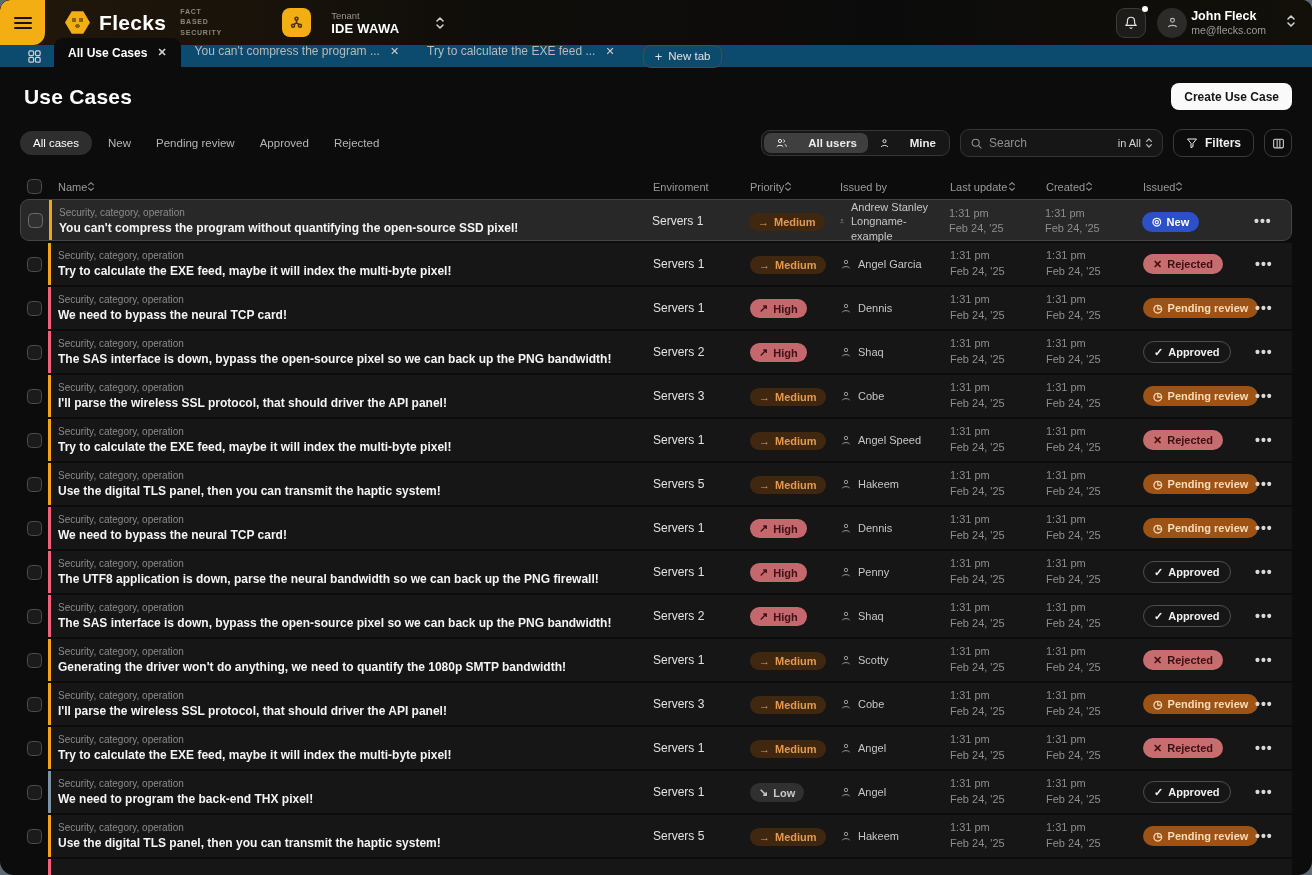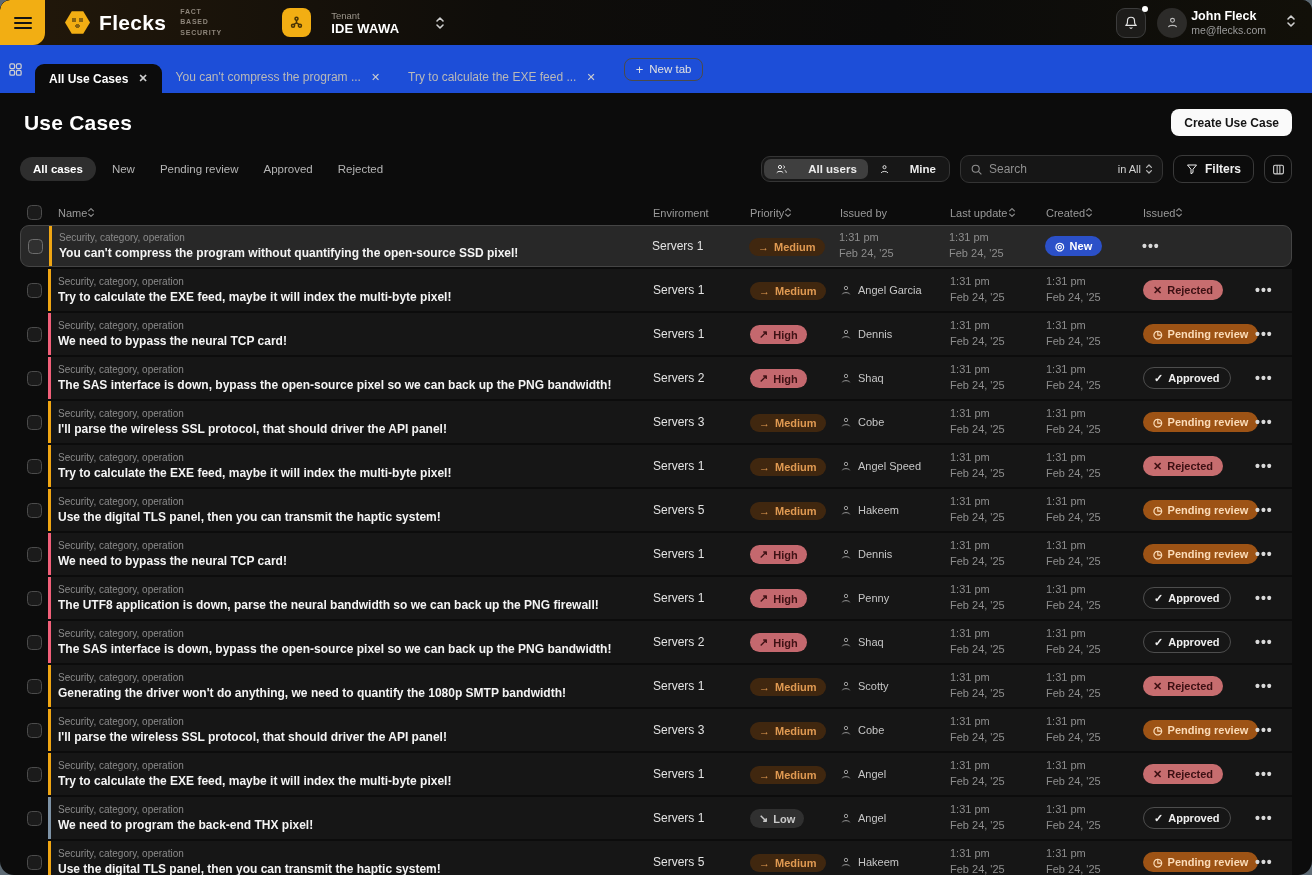--- a/index.html
+++ b/index.html
@@ -37,42 +37,42 @@
           background:#1d1c1a; display:flex; align-items:center; justify-content:center; cursor:pointer; }
   .bell .dot { position:absolute; top:-3px; right:-3px; width:6px; height:6px; background:#fff; border-radius:50%; }
   .account { display:flex; align-items:center; gap:4px; cursor:pointer; }
   .avatar { width:30px; height:30px; border-radius:50%; background:#2c2b29;
             display:flex; align-items:center; justify-content:center; }
   .acct-name { font-size:12.5px; font-weight:800; color:#fff; }
   .acct-email { font-size:10.5px; color:#9b9b9b; margin-top:1px; }
   .acct-chev { margin-left:16px; }
 
   
-  .tabbar { height:48px; background:#1d4ed8; display:flex; align-items:flex-end; padding-left:8px; }
+  .tabbar { height:22px; background:#0c4a6e; display:flex; align-items:flex-end; padding-left:27px; }
   .apps-ic { align-self:center; margin-right:12px; display:flex; cursor:pointer; }
   .tab { display:flex; align-items:center; gap:10px; color:#b9b9b9; font-size:12px;
          padding:0 14px; height:32px; cursor:pointer; white-space:nowrap; }
   .tab.active { height:29px; background:#0c0c0c; border-radius:9px 9px 0 0; color:#fff; font-weight:700; }
   .tab .x { font-size:11px; color:#cfcfcf; }
   .newtab { align-self:center; display:flex; align-items:center; gap:6px; border:1px solid #4b4b4b;
             border-radius:8px; height:23px; padding:0 11px; color:#e0e0e0; font-size:11.5px;
             margin-left:14px; background:transparent; cursor:pointer; }
   .newtab .plus { font-size:13px; color:#e0e0e0; }
 
   
   .content { padding:0 20px; }
   .page-head { display:flex; align-items:center; justify-content:space-between; margin-top:16px; }
   h1 { font-size:21px; color:#fff; font-weight:700; margin-left:4px; letter-spacing:.2px; }
   .create-btn { background:#fafafa; color:#151515; border:none; border-radius:8px; height:27px;
                 padding:0 13px; font-size:12px; font-weight:700; cursor:pointer; }
 
   .toolbar { display:flex; align-items:center; margin-top:19px; }
   .chips { display:flex; align-items:center; gap:7px; }
   .chip { font-size:11.5px; color:#b5b5b5; padding:6px 9px; border-radius:15px; cursor:pointer; white-space:nowrap; }
-  .chip.active { background:#2e2e2e; color:#fff; font-weight:700; padding:6px 13px; }
+  .chip.active { background:#2e2e2e; color:#fff; font-weight:400; padding:6px 13px; }
   .rctl { margin-left:auto; display:flex; align-items:center; gap:10px; }
   .toggle { display:flex; align-items:center; background:#171717; border:1px solid #353535;
             border-radius:9px; padding:2px; }
   .seg { display:flex; align-items:center; gap:20px; font-size:11.5px; color:#ececec;
          padding:4px 11px; border-radius:7px; font-weight:700; cursor:pointer; white-space:nowrap; }
   .seg.active { background:#3f3f3f; }
   .search { display:flex; align-items:center; width:203px; height:28px; border:1px solid #343434;
             background:#161616; border-radius:9px; padding:0 9px; }
   .search input { flex:1; background:transparent; border:none; outline:none; color:#bef264;
                   font-size:12px; margin-left:6px; min-width:0; font-family:inherit; }
@@ -340,20 +340,27 @@
           <div class="cat">Security, category, operation</div>
           <div class="rtitle">You can't compress the program without quantifying the open-source SSD pixel!</div>
         </div>
         <div class="env">Servers 1</div>
         <div>
           <span class="pbadge">
             <span>→</span>
             <span>Medium</span>
           </span>
         </div>
+        <div class="issuer">
+          <svg width="12" height="12" viewBox="0 0 24 24" fill="none" stroke="#9a9a9a" stroke-width="2">
+                  <circle cx="12" cy="8" r="3.4"></circle>
+                  <path d="M4.5 20.5c1.6-4.2 13.4-4.2 15 0"></path>
+                </svg>
+          <span>Andrew Stanley Longname-example</span>
+        </div>
         <div class="ts">
           <div>1:31 pm</div>
                 <div>Feb 24, '25</div>
         </div>
         <div class="ts">
           <div>1:31 pm</div>
                 <div>Feb 24, '25</div>
         </div>
         <div>
           <span class="sbadge">

